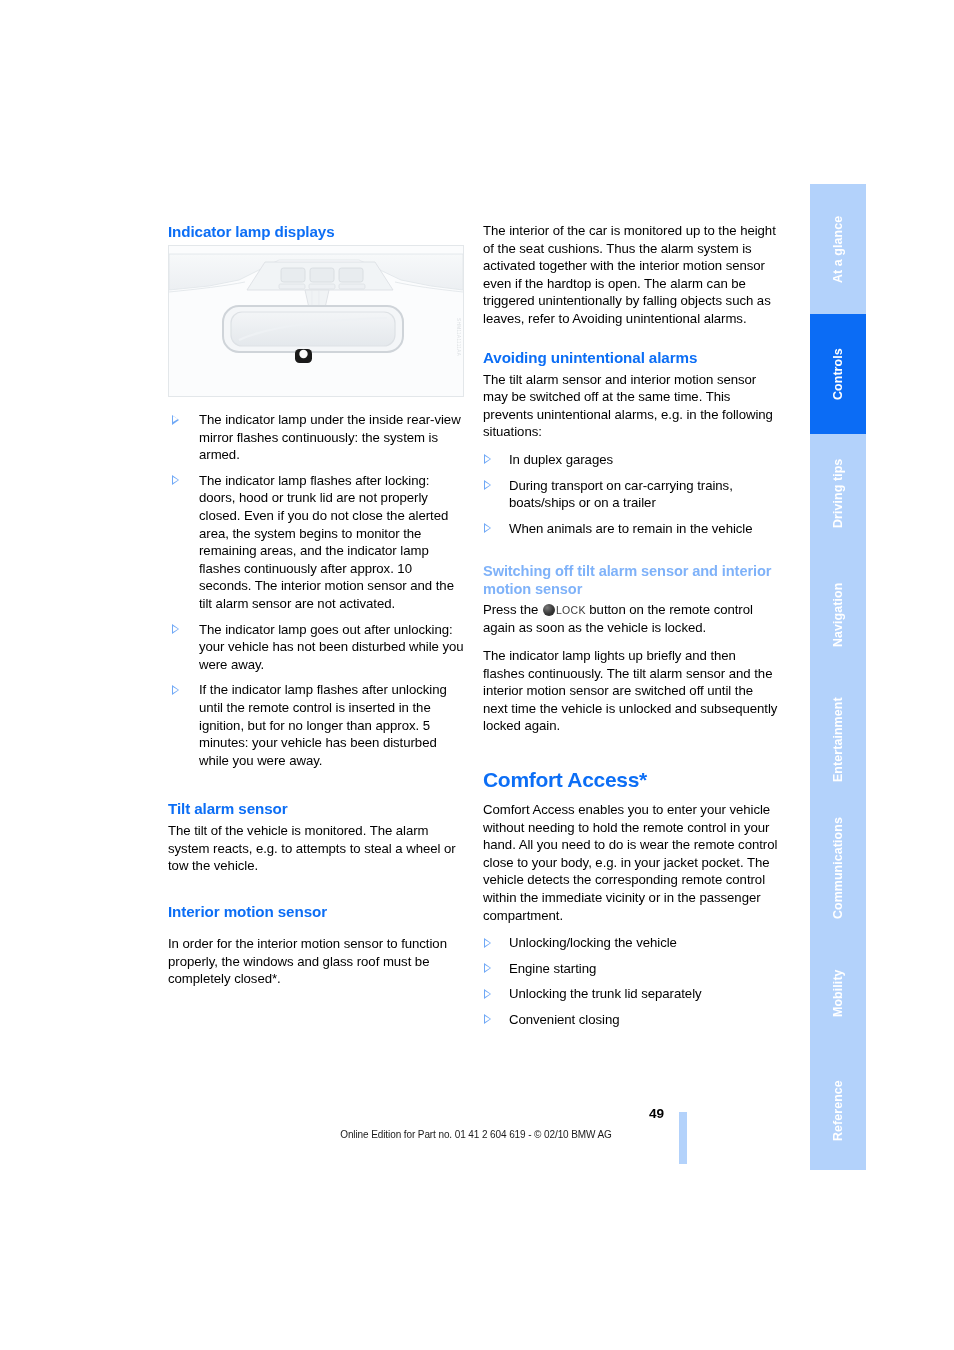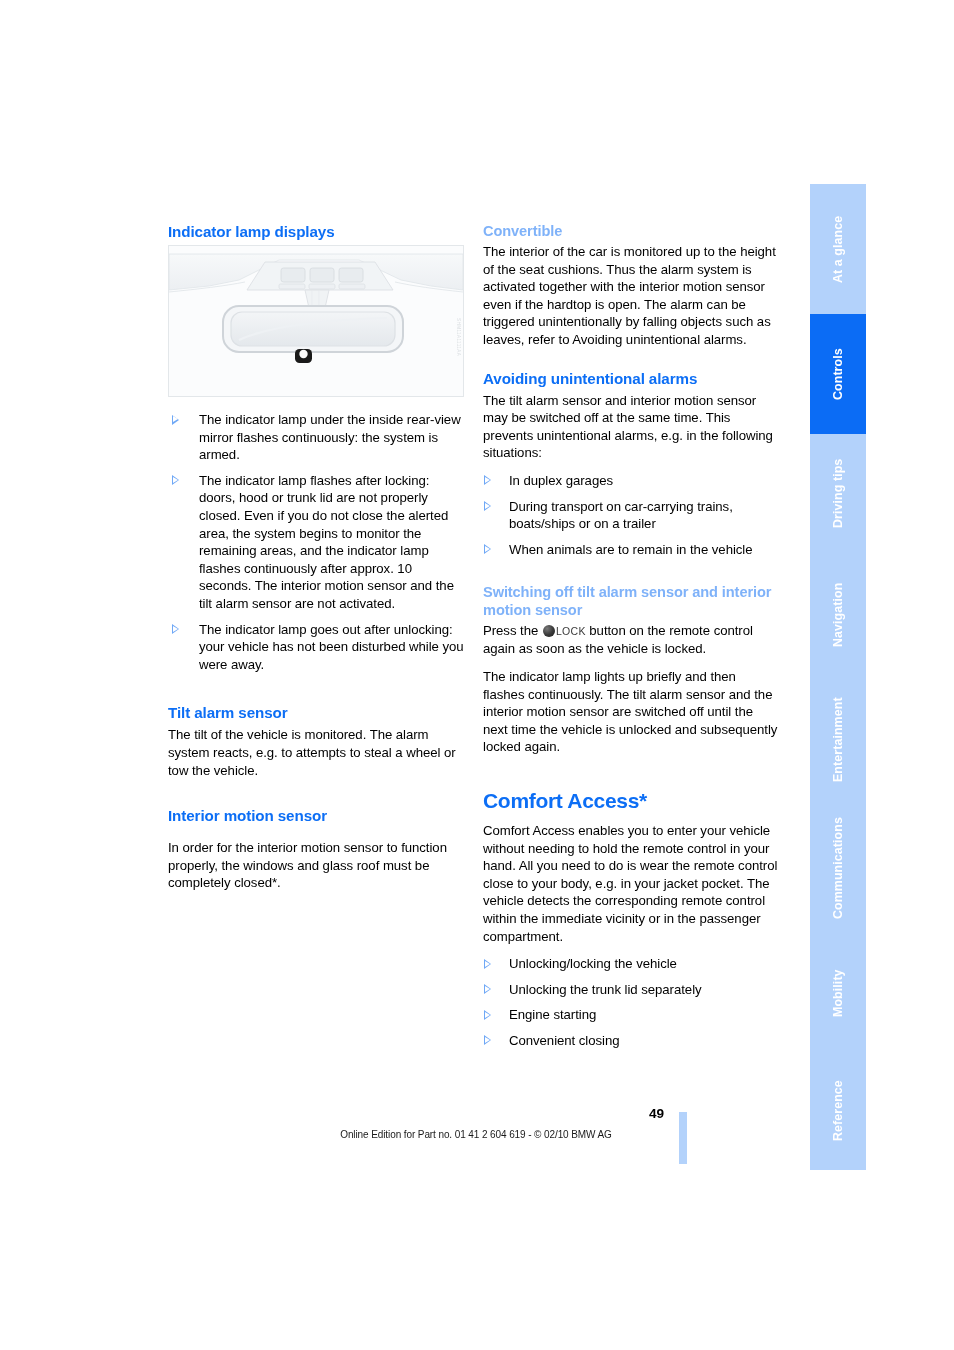--- a/index.html
+++ b/index.html
@@ -267,39 +267,42 @@
         <span>The indicator lamp under the inside rear-view mirror flashes continuously: the system is armed.</span>
       </li>
       <li>
         <span class="tri"></span>
         <span>The indicator lamp flashes after locking: doors, hood or trunk lid are not properly closed. Even if you do not close the alerted area, the system begins to monitor the remaining areas, and the indicator lamp flashes continuously after approx. 10 seconds. The interior motion sensor and the tilt alarm sensor are not activated.</span>
       </li>
       <li>
         <span class="tri"></span>
         <span>The indicator lamp goes out after unlocking: your vehicle has not been disturbed while you were away.</span>
       </li>
+      <li>
+        <span class="tri"></span>
+        <span>If the indicator lamp flashes after unlocking until the remote control is inserted in the ignition, but for no longer than approx. 5 minutes: your vehicle has been disturbed while you were away.</span>
+      </li>
     </ul>
 
     <div class="gap-l"></div>
 
     <h2 class="head1">Tilt alarm sensor</h2>
     <p class="body">The tilt of the vehicle is monitored. The alarm system reacts, e.g. to attempts to steal a wheel or tow the vehicle.</p>
 
     <div class="gap-m"></div>
 
     <h2 class="head1">Interior motion sensor</h2>
 
     <div class="gap-s"></div>
 
     <p class="body">In order for the interior motion sensor to function properly, the windows and glass roof must be completely closed*.</p>
   </div>
 
   <div class="col col-right">
 
-    <h3 class="head2">Convertible</h3>
     <p class="body">The interior of the car is monitored up to the height of the seat cushions. Thus the alarm system is activated together with the interior motion sensor even if the hardtop is open. The alarm can be triggered unintentionally by falling objects such as leaves, refer to Avoiding unintentional alarms.</p>
 
     <div class="gap-s"></div>
 
     <h2 class="head1">Avoiding unintentional alarms</h2>
     <p class="body">The tilt alarm sensor and interior motion sensor may be switched off at the same time. This prevents unintentional alarms, e.g. in the following situations:</p>
 
     <ul class="bullets indent2">
       <li>
         <span class="tri"></span>
@@ -331,25 +334,25 @@
 
     <p class="body">Comfort Access enables you to enter your vehicle without needing to hold the remote control in your hand. All you need to do is wear the remote control close to your body, e.g. in your jacket pocket. The vehicle detects the corresponding remote control within the immediate vicinity or in the passenger compartment.</p>
 
     <ul class="bullets indent2">
       <li>
         <span class="tri"></span>
         <span>Unlocking/locking the vehicle</span>
       </li>
       <li>
         <span class="tri"></span>
+        <span>Engine starting</span>
+      </li>
+      <li>
+        <span class="tri"></span>
         <span>Unlocking the trunk lid separately</span>
-      </li>
-      <li>
-        <span class="tri"></span>
-        <span>Engine starting</span>
       </li>
       <li>
         <span class="tri"></span>
         <span>Convenient closing</span>
       </li>
     </ul>
   </div>
 
   <div class="rail" id="rail">
       <div class="rail-tab" style="height: 130px;">

